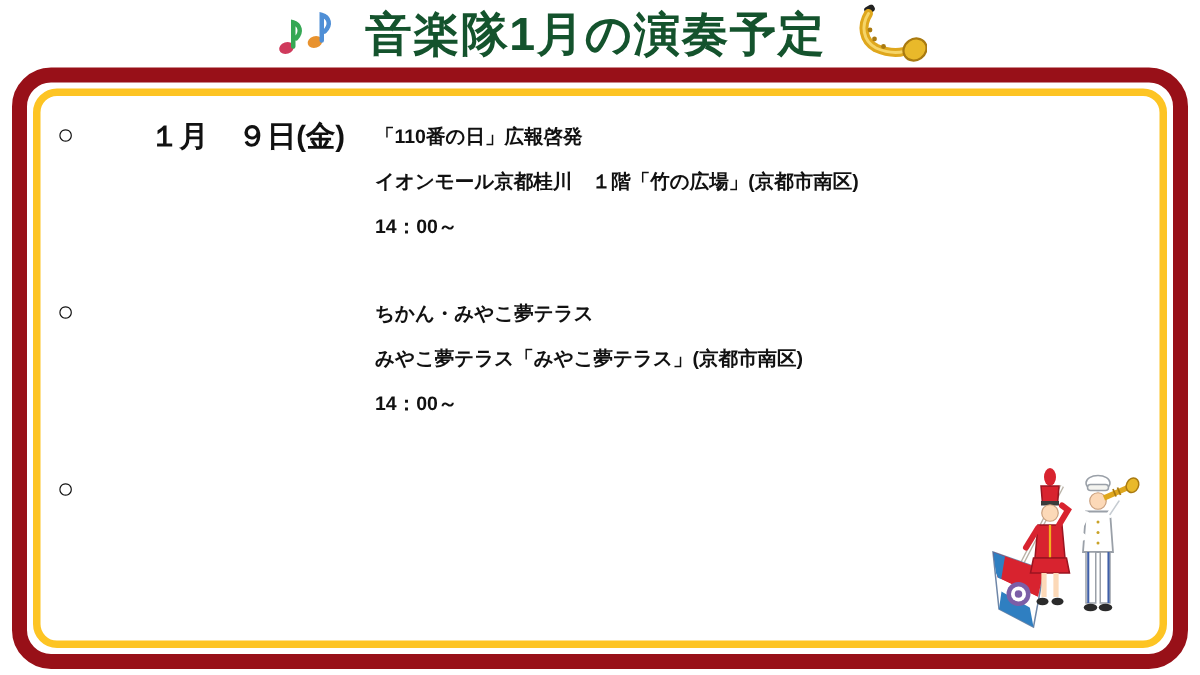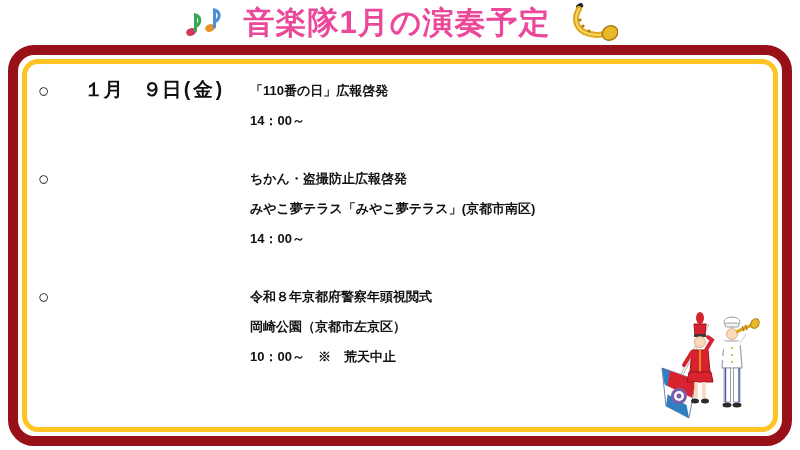--- a/index.html
+++ b/index.html
@@ -10,21 +10,21 @@
     overflow:hidden;
   }
   .page { position:relative; width:800px; height:450px; background:#ffffff; }
 
   
   .title-row {
     position:absolute; left:0; top:0; width:800px; height:46px;
     display:flex; justify-content:center; align-items:center; gap:16px;
   }
   .title-text {
-    font-size:31px; font-weight:700; color:#ec4899; letter-spacing:1px;
+    font-size:31px; font-weight:700; color:#14532d; letter-spacing:1px;
     white-space:pre;
   }
   .title-icon { display:block; }
 
   
   .frame-outer {
     position:absolute; left:8px; top:45px; width:784px; height:401px;
     box-sizing:border-box;
     border:10px solid #981018;
     border-radius:26px;
@@ -47,22 +47,22 @@
   .entry { position:relative; }
   .entry-1 { padding-top:16px; }
   .entry-2, .entry-3 { margin-top:28px; }
   .bullet {
     position:absolute; left:10px; top:inherit;
     font-size:19px; font-weight:400; line-height:30px; color:#111111;
   }
   .entry-1 .bullet { top:16px; }
   .entry-2 .bullet, .entry-3 .bullet { top:0; }
   .date {
-    position:absolute; left:56px;
-    font-size:19.5px; font-weight:700; line-height:30px; white-space:pre;font-family:Liberation Mono, monospace;
+    position:absolute; left:72px;
+    font-size:19.5px; font-weight:700; line-height:30px; white-space:pre;
   }
   .entry-1 .date { top:16px; }
   .entry-2 .date, .entry-3 .date { top:0; }
   .lines { margin-left:222px; }
   .lines .line {
     font-size:13px; font-weight:700; line-height:30px; white-space:pre;
   }
 
   
   .band-illustration {
@@ -99,40 +99,36 @@
     <div class="frame-inner"></div>
   </div>
 
   <div class="schedule">
 
     <div class="entry entry-1">
       <span class="bullet">○</span>
       <span class="date">１月　９日(金)</span>
       <div class="lines">
         <div class="line">「110番の日」広報啓発</div>
+        <div class="line">イオンモール京都桂川　１階「竹の広場」(京都市南区)</div>
         <div class="line">14：00～</div>
       </div>
     </div>
 
     <div class="entry entry-2">
       <span class="bullet">○</span>
       <div class="lines">
-        <div class="line">ちかん・盗撮防止広報啓発</div>
+        <div class="line">ちかん・みやこ夢テラス</div>
         <div class="line">みやこ夢テラス「みやこ夢テラス」(京都市南区)</div>
         <div class="line">14：00～</div>
       </div>
     </div>
 
     <div class="entry entry-3">
       <span class="bullet">○</span>
-      <div class="lines">
-        <div class="line">令和８年京都府警察年頭視閲式</div>
-        <div class="line">岡崎公園（京都市左京区）</div>
-        <div class="line">10：00～　※　荒天中止</div>
-      </div>
     </div>
 
   </div>
 
   <svg class="band-illustration" viewBox="0 0 108 120" width="108" height="120">
 
     <line x1="52" y1="14" x2="20" y2="76" stroke="#b9b2a6" stroke-width="3"></line>
     <line x1="52" y1="14" x2="20" y2="76" stroke="#ffffff" stroke-width="1.2"></line>
 
     <g>

